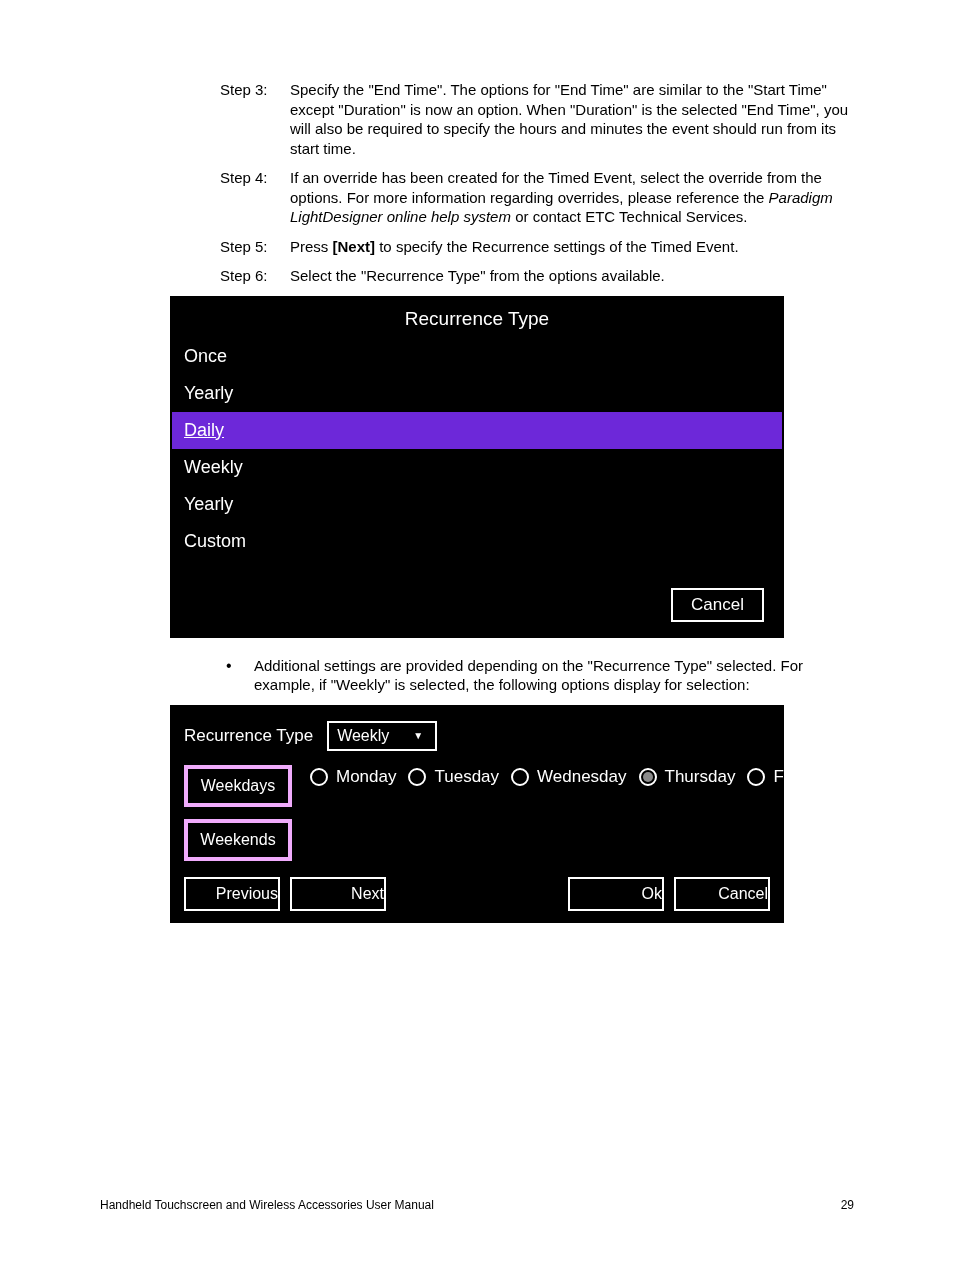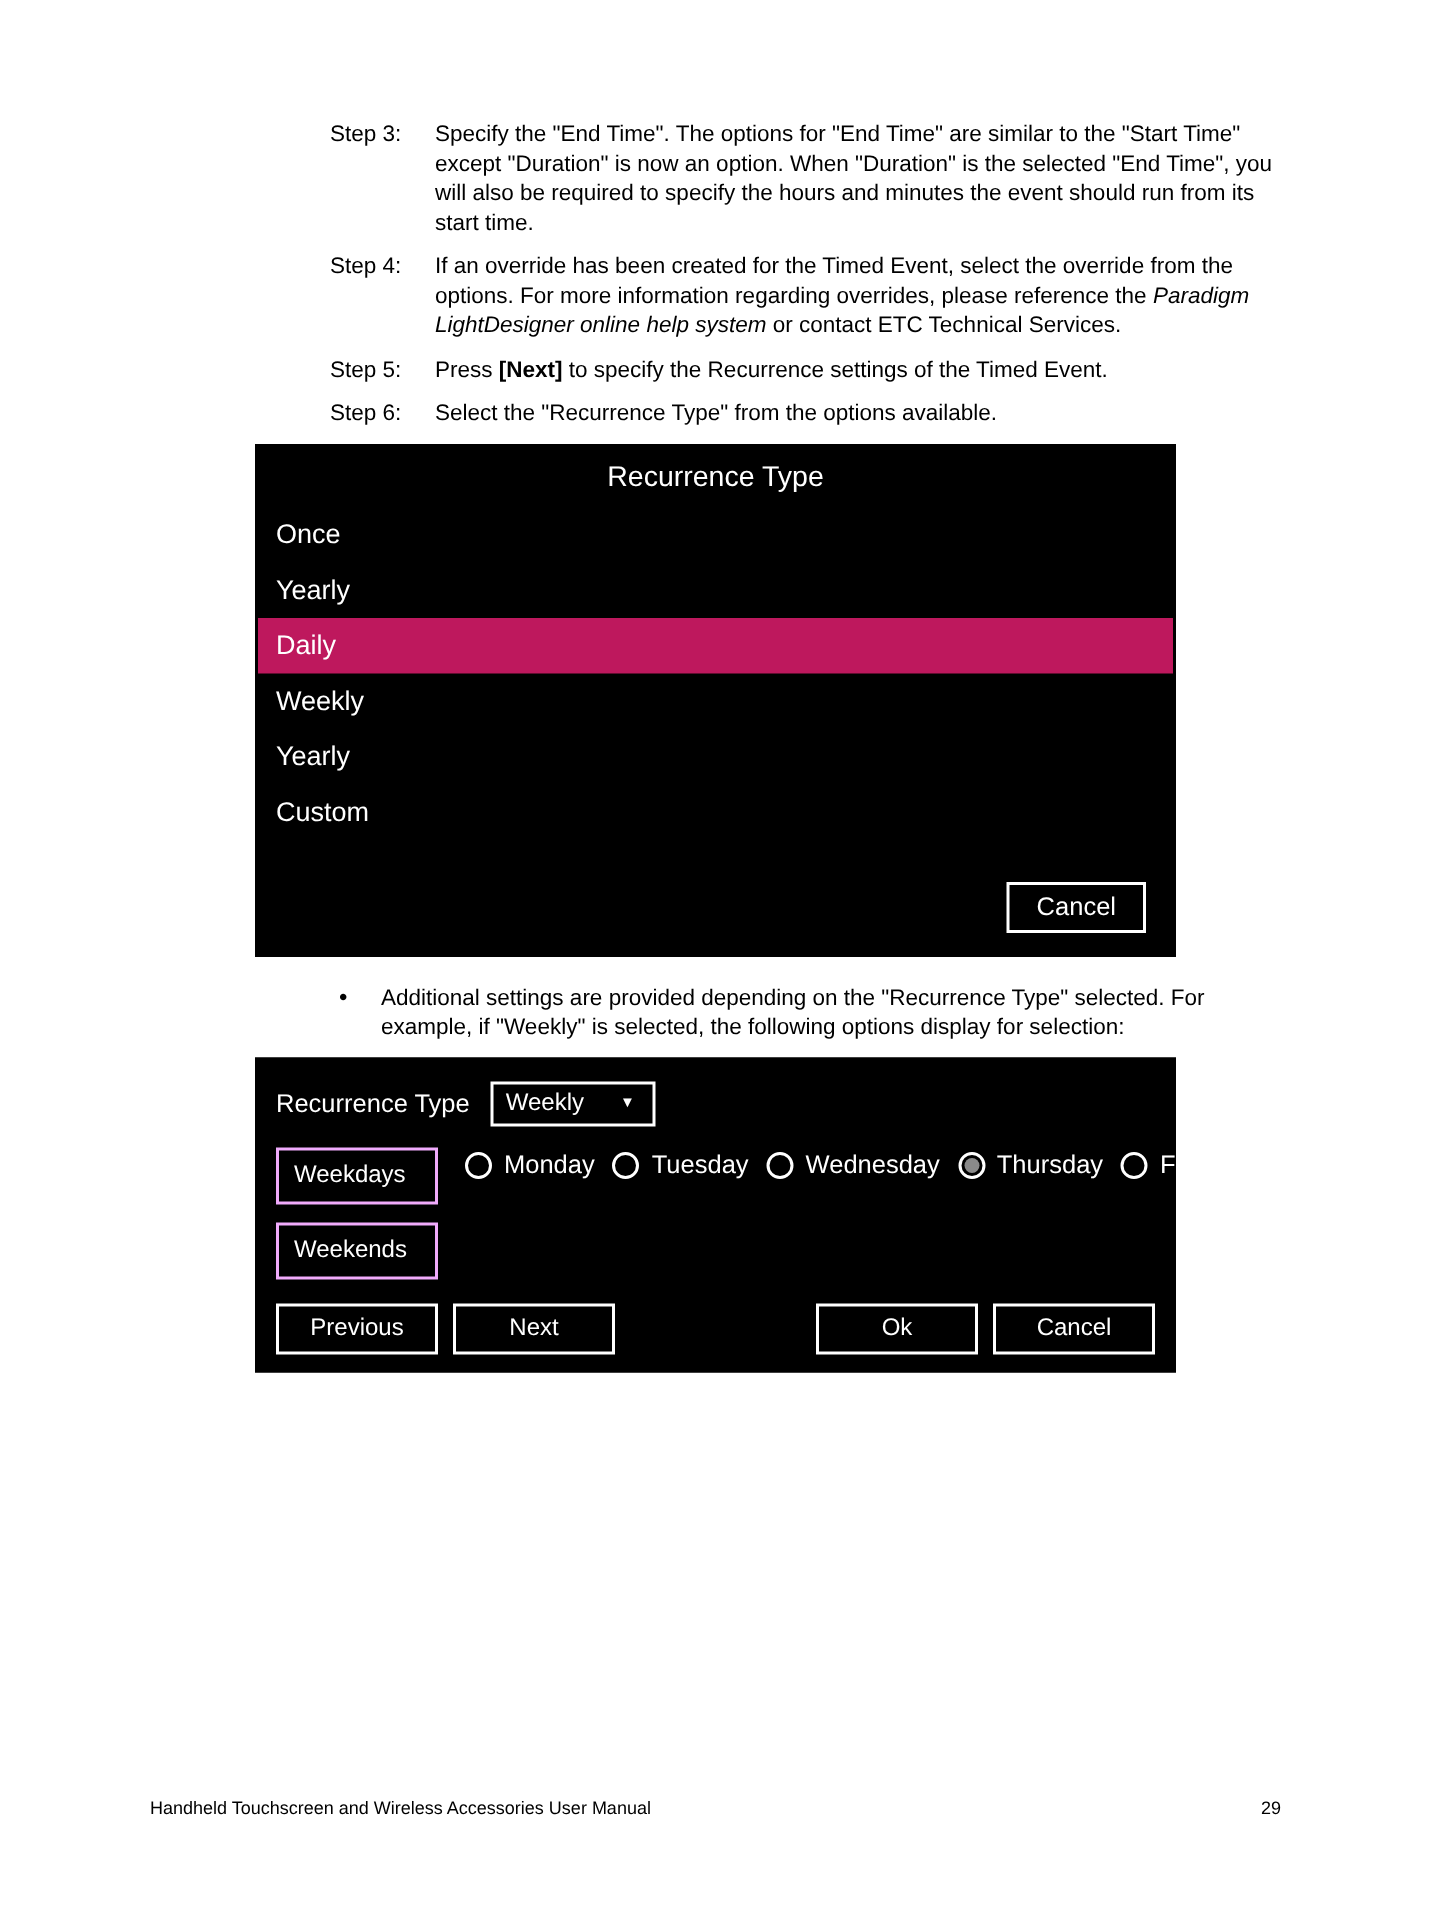--- a/index.html
+++ b/index.html
@@ -10,45 +10,45 @@
   .step-label { flex: 0 0 70px; }
   .step-body { flex: 1; }
   .step-body em { font-style: italic; }
   .step-body b { font-weight: bold; }
 
   
   .shot1 { margin: 6px 70px 18px 70px; background: #000; color: #fff; border: 2px solid #000; }
   .shot1-title { text-align: center; font-size: 19px; padding: 10px 0 8px 0; font-family: "Segoe UI", Arial, sans-serif; }
   .shot1-list { }
   .shot1-item { font-size: 18px; padding: 8px 12px; font-family: "Segoe UI", Arial, sans-serif; }
-  .shot1-item.selected { background: #be185d; color:#fff; }
+  .shot1-item.selected { background: #6d28d9; color:#fff;text-decoration:underline; }
   .shot1-footer { display:flex; justify-content:flex-end; padding: 28px 18px 14px 0; }
   .btn { border: 2px solid #fff; color: #fff; font-size: 17px; padding: 5px 18px; background: transparent; font-family: "Segoe UI", Arial, sans-serif; }
 
   .bullet-row { display:flex; margin: 0 0 10px 120px; font-size: 15px; line-height:1.3; }
   .bullet-dot { flex: 0 0 34px; text-align:left; font-size:16px; padding-left:6px;}
   .bullet-body { flex: 1; padding-right: 0; }
 
   
   .shot2 { margin: 0 70px 0 70px; background: #000; color:#fff; border:2px solid #000; padding: 14px 12px 10px 12px; font-family: "Segoe UI", Arial, sans-serif; }
   .shot2-row1 { display:flex; align-items:center; gap:14px; margin-bottom:14px; }
   .shot2-label { font-size:17px; }
   .dropdown { border:2px solid #fff; display:flex; align-items:center; padding:4px 8px; gap:24px; min-width:110px; }
   .dropdown .dd-val { font-size:16px; }
   .dropdown .dd-arrow { font-size:10px; }
   .shot2-main { display:flex; gap:18px; align-items:flex-start; }
   .shot2-buttons-col { display:flex; flex-direction:column; gap:12px; }
-  .side-btn { border:2px solid #f0abfc; color:#fff; background:transparent; font-size:16px; padding:8px 10px; width:108px; text-align:left; }
+  .side-btn { border:4px solid #f0abfc; color:#fff; background:transparent; font-size:16px; padding:8px 10px; width:108px; text-align:center; }
   .days-col { display:flex; flex-direction:row; gap:12px; padding-top:2px; }
   .day-row { display:flex; align-items:center; gap:8px; font-size:17px; }
   .radio { width:18px; height:18px; border:2px solid #fff; border-radius:50%; display:flex; align-items:center; justify-content:center; flex:0 0 18px; }
   .radio.filled::after { content:""; width:10px; height:10px; background:#8a8a8a; border-radius:50%; display:block; }
   .shot2-footer { display:flex; gap:10px; margin-top:16px; }
   .shot2-footer .spacer { flex:1; }
-  .nav-btn { border:2px solid #fff; color:#fff; background:transparent; font-size:16px; padding:6px 0; width:108px; text-align:center; }
+  .nav-btn { border:2px solid #fff; color:#fff; background:transparent; font-size:16px; padding:6px 0; width:96px; text-align:right; }
 
   .page-footer { position:absolute; bottom:60px; left:100px; right:100px; display:flex; justify-content:space-between; font-size:12px; color:#000;text-align:right; }
 </style>
 </head>
 <body>
 
 <div class="page">
 
   <div class="steps" id="steps-container">
       <div class="step-row">

